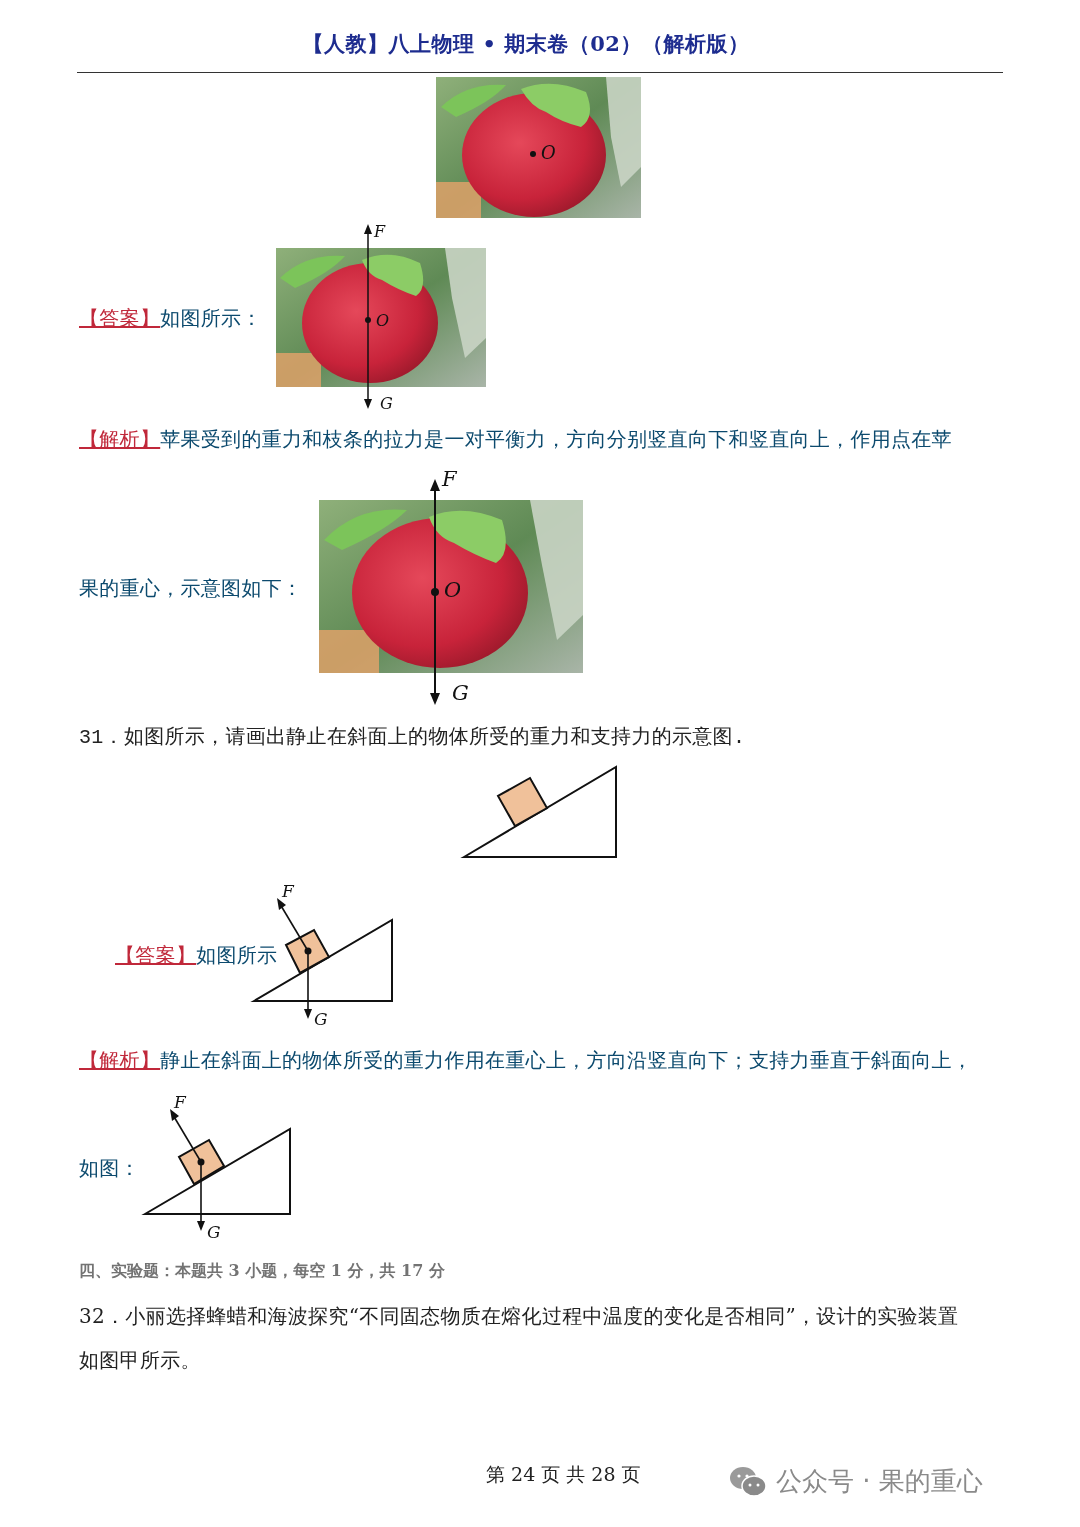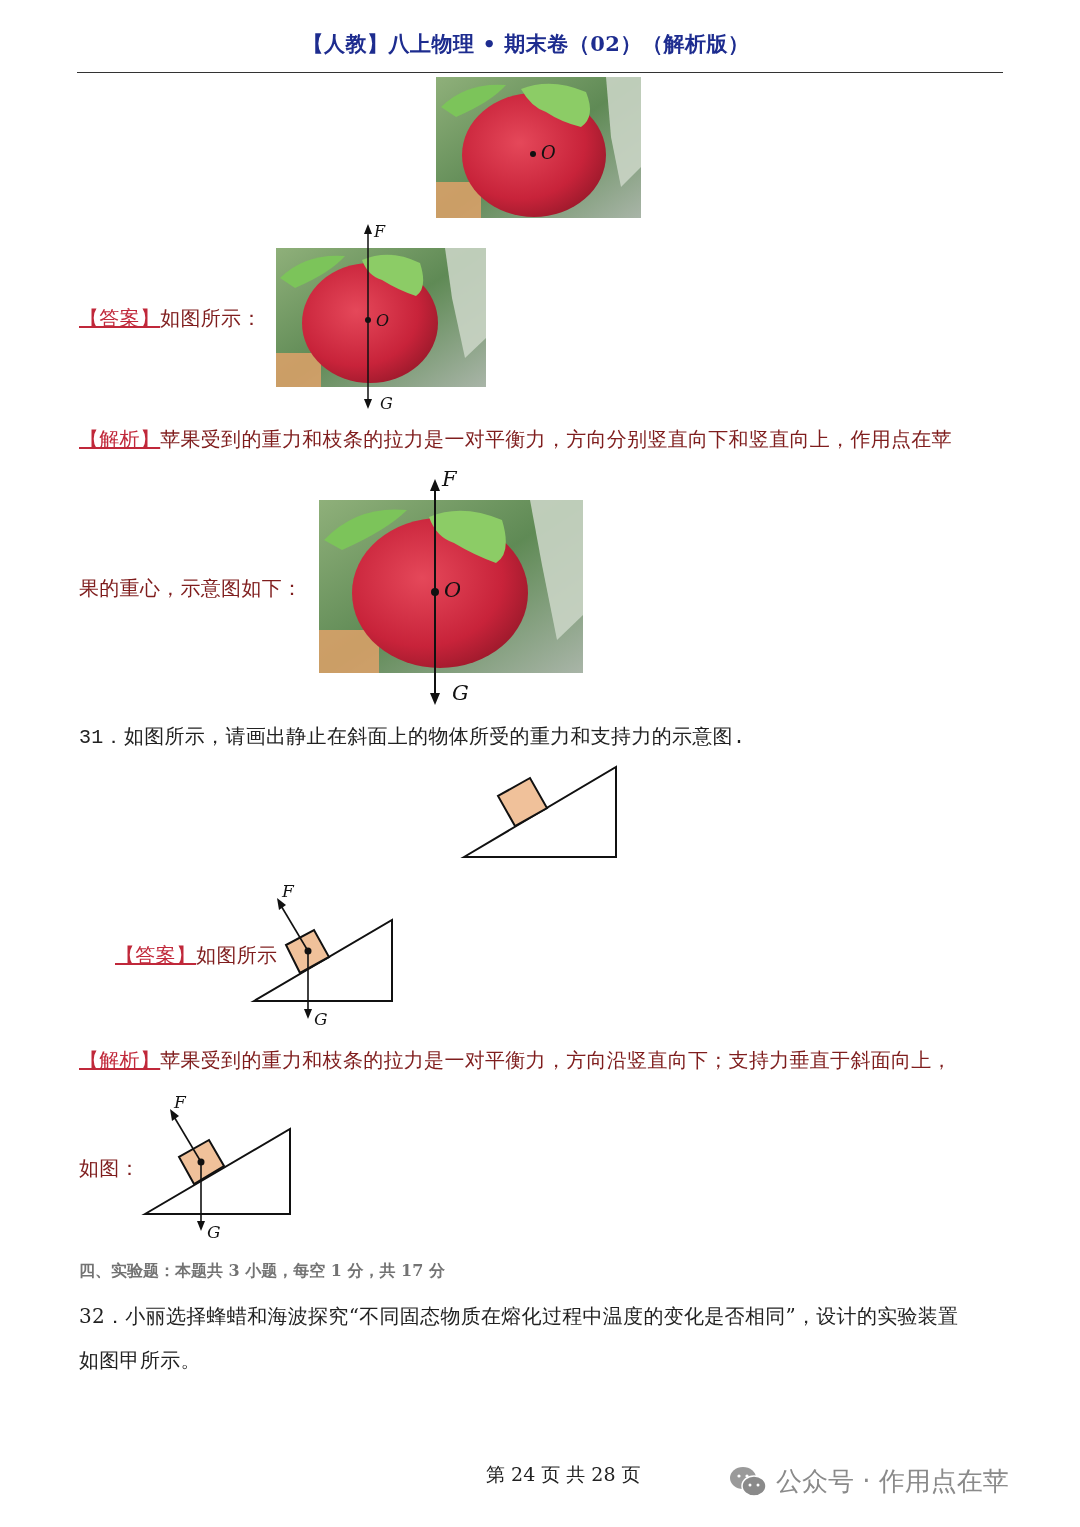--- a/index.html
+++ b/index.html
@@ -2,21 +2,21 @@
 <html><head>
 <meta charset="utf-8">
 <style>
   html, body { margin:0; padding:0; background:#ffffff; }
   body { width:1080px; height:1527px; position:relative; overflow:hidden;
          font-family: "DejaVu Serif", "Liberation Serif", serif; color:#222; }
   .abs { position:absolute; }
   .header-title { left:0; width:1052px; top:30px; text-align:center; font-size:21px;
                   font-weight:bold; color:#1d2c8f; letter-spacing:0.5px; }
   .header-rule { left:77px; width:926px; top:72px; height:0; border-top:1.5px solid #333; }
-  .red { color:#7f1d1d; }
+  .red { color:#0c4a6e; }
   .bracket { color:#c0283a;text-decoration:underline; }
   .line-text { font-size:20px; white-space:nowrap; letter-spacing:0.3px; }
   .q-text { font-size:20px; color:#222; white-space:nowrap; letter-spacing:0.3px; }
   .section { font-size:16px; font-weight:bold; color:#737373; white-space:nowrap; }
   .footer { font-size:19px; color:#222; white-space:nowrap;margin-left:37px; }
   .wm { font-family:"DejaVu Sans","Liberation Sans",sans-serif; font-size:26px; color:#8a8a8a; white-space:nowrap; }
   .photo { overflow:hidden; }
   svg text { font-family:"DejaVu Serif","Liberation Serif",serif; font-style:italic; }
 </style>
 </head>
@@ -146,21 +146,21 @@
     <polygon points="277,898 279,910 286,905" fill="#111"></polygon>
     <line x1="308" y1="951" x2="308" y2="1012" stroke="#111" stroke-width="1.6"></line>
     <polygon points="308,1019 304,1009 312,1009" fill="#111"></polygon>
     <circle cx="308" cy="951" r="3.5" fill="#111"></circle>
     <text x="282" y="897" font-size="17" fill="#111">F</text>
     <text x="314" y="1025" font-size="17" fill="#111">G</text>
   </svg>
 </div>
 
 <div class="abs line-text" style="left:79px; top:1047px;">
-  <span class="bracket">【解析】</span><span class="red">苹果受到的重力和枝条的拉力是一对平衡力，方向沿竖直向下；支持力垂直于斜面向上，</span>
+  <span class="bracket">【解析】</span><span class="red">静止在斜面上的物体所受的重力作用在重心上，方向沿竖直向下；支持力垂直于斜面向上，</span>
 </div>
 <div class="abs line-text red" style="left:79px; top:1155px;">如图：</div>
 <div class="abs" style="left:140px; top:1085px; width:160px; height:160px;">
   <svg width="160" height="160" viewBox="140 1085 160 160">
     <polygon points="145,1214 290,1129 290,1214" fill="none" stroke="#111" stroke-width="2"></polygon>
     <polygon points="194,1184 179,1157 209,1140 224,1166" fill="#f0c19a" stroke="#111" stroke-width="2"></polygon>
     <line x1="201" y1="1162" x2="173" y2="1115" stroke="#111" stroke-width="1.6"></line>
     <polygon points="170,1109 172,1121 179,1116" fill="#111"></polygon>
     <line x1="201" y1="1162" x2="201" y2="1224" stroke="#111" stroke-width="1.6"></line>
     <polygon points="201,1231 197,1221 205,1221" fill="#111"></polygon>
@@ -180,14 +180,14 @@
 <div class="abs footer" style="left:449px; top:1462px;">第 24 页 共 28 页</div>
 <div class="abs" style="left:728px; top:1464px; display:flex; align-items:center; gap:8px;">
   <svg width="40" height="34" viewBox="0 0 40 34">
     <ellipse cx="15" cy="13" rx="13" ry="11" fill="#9a9a9a"></ellipse>
     <ellipse cx="26" cy="21" rx="12" ry="10" fill="#8a8a8a" stroke="#fff" stroke-width="1.5"></ellipse>
     <circle cx="11" cy="11" r="1.6" fill="#fff"></circle>
     <circle cx="19" cy="11" r="1.6" fill="#fff"></circle>
     <circle cx="22" cy="20" r="1.5" fill="#fff"></circle>
     <circle cx="30" cy="20" r="1.5" fill="#fff"></circle>
   </svg>
-  <span class="wm">公众号 · 作用点在苹</span>
+  <span class="wm">公众号 · 果的重心</span>
 </div>
 
 </body></html>

